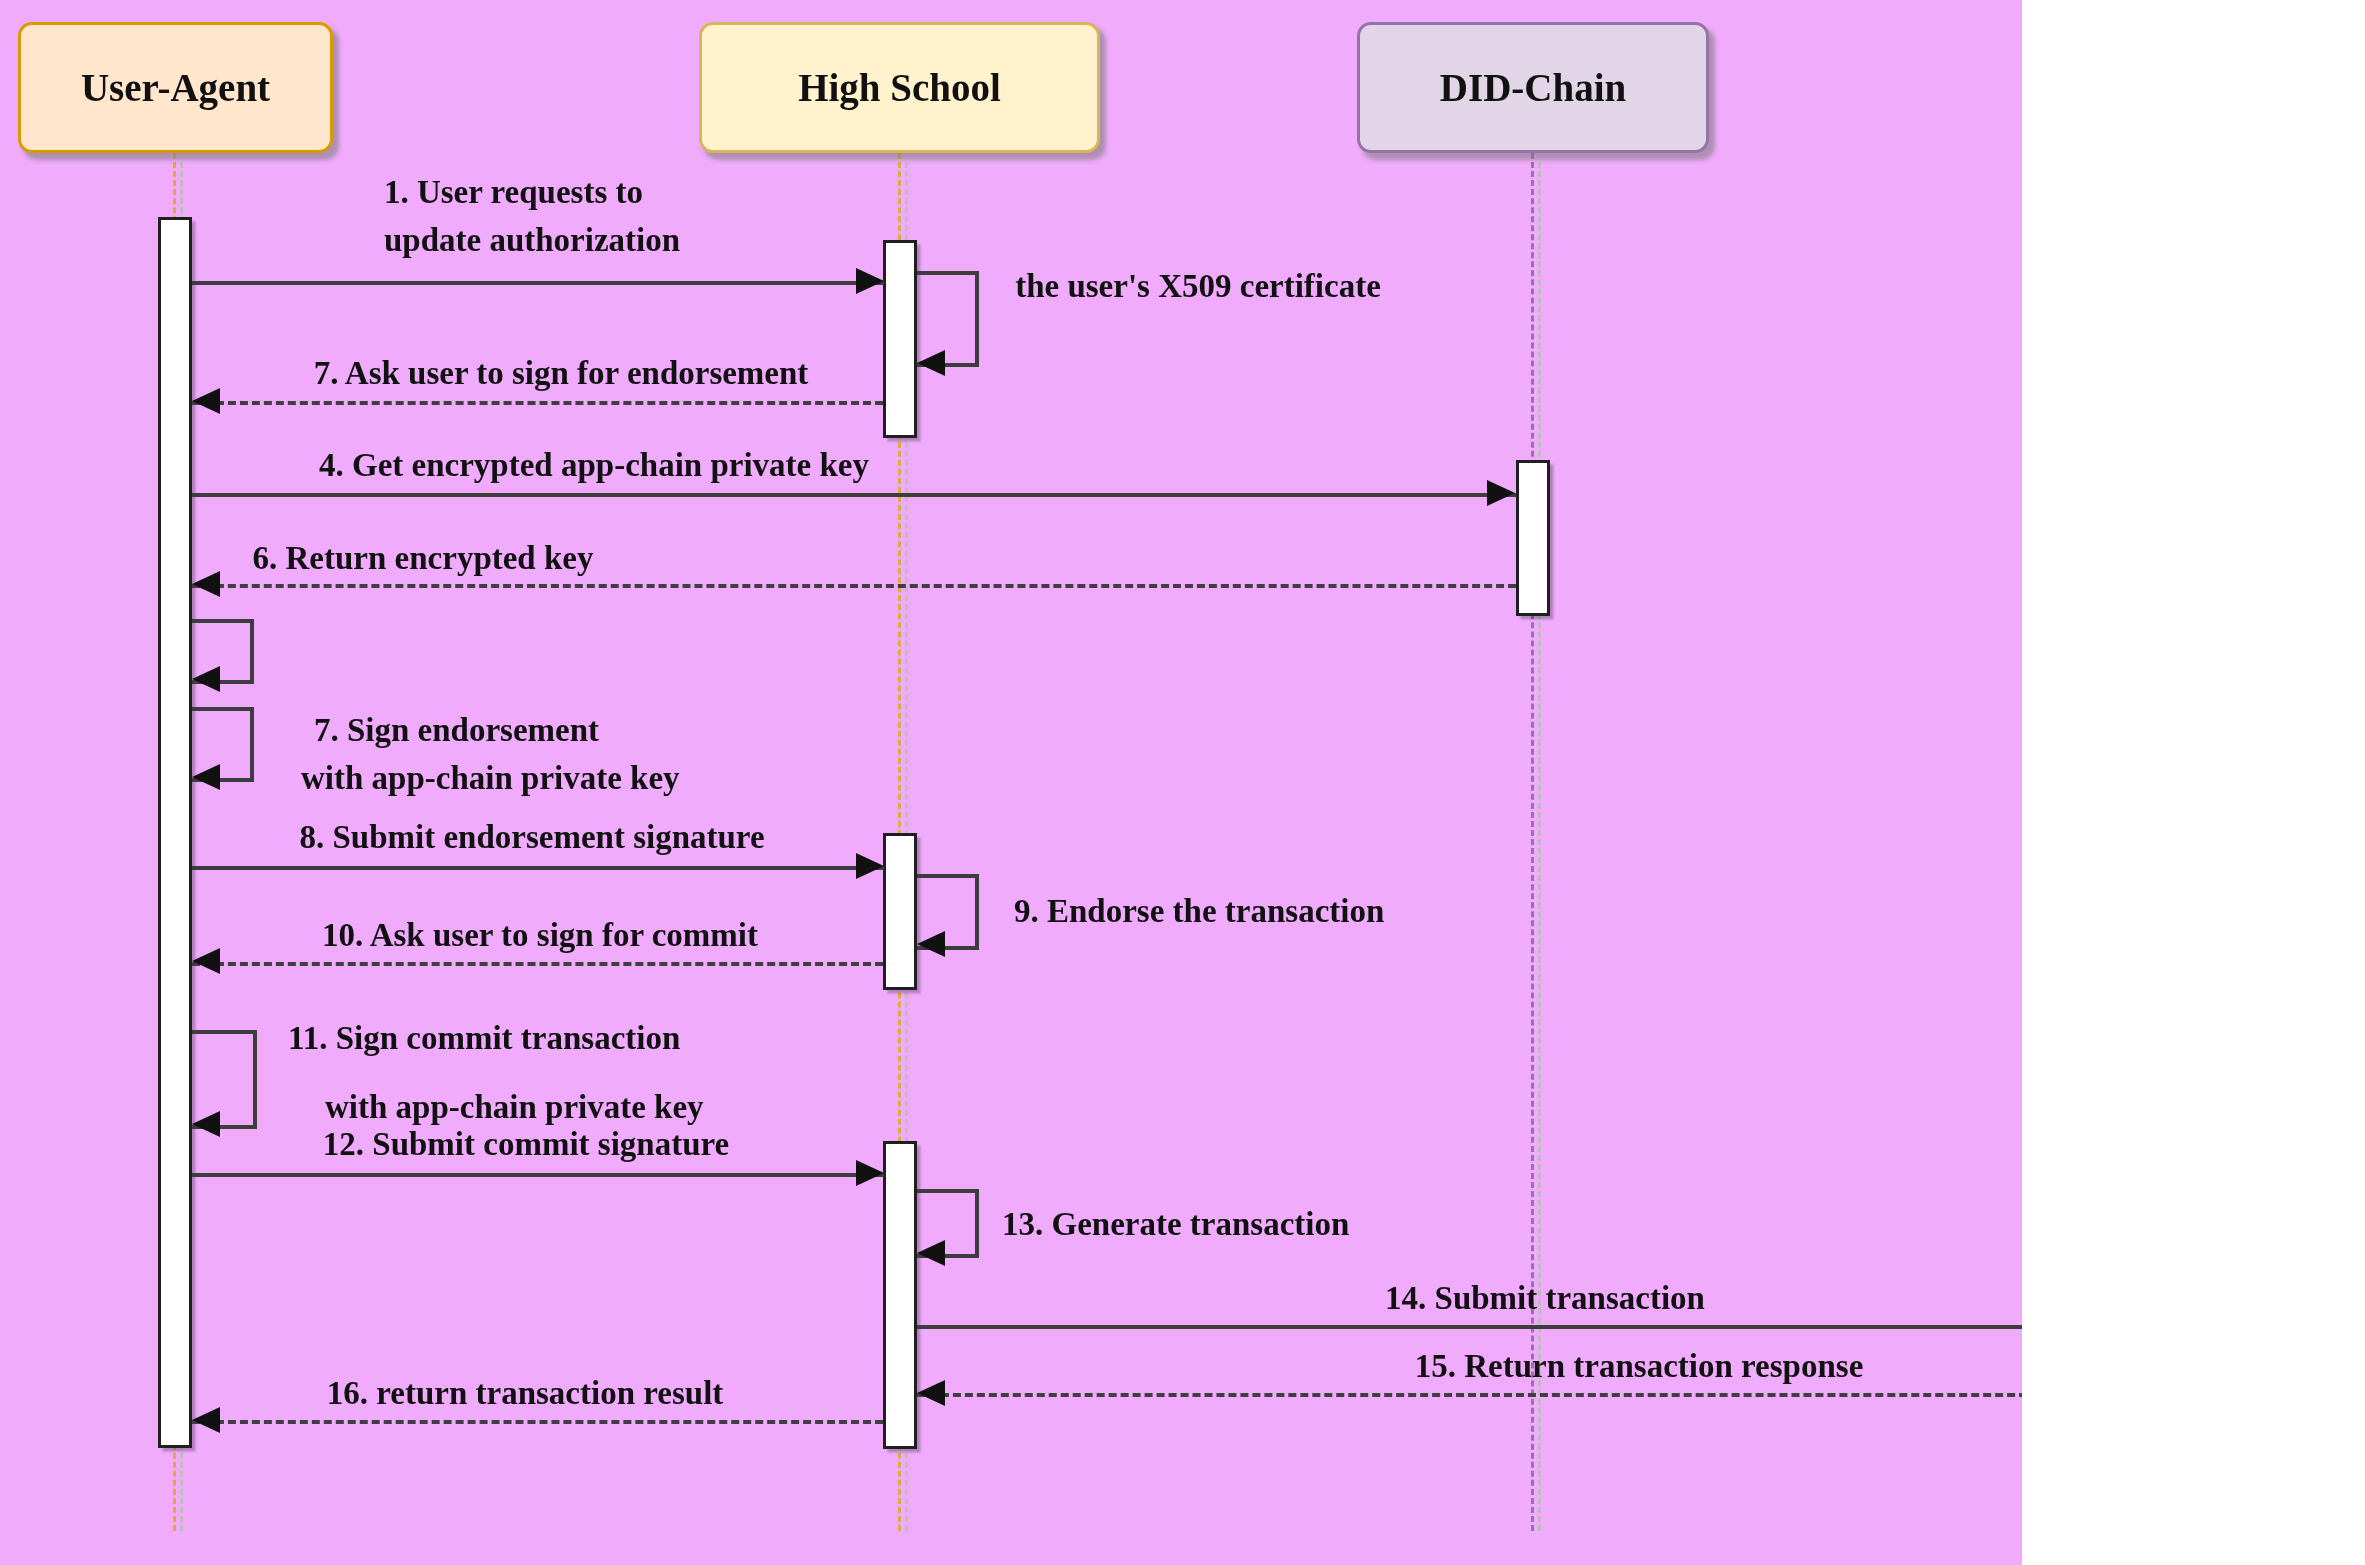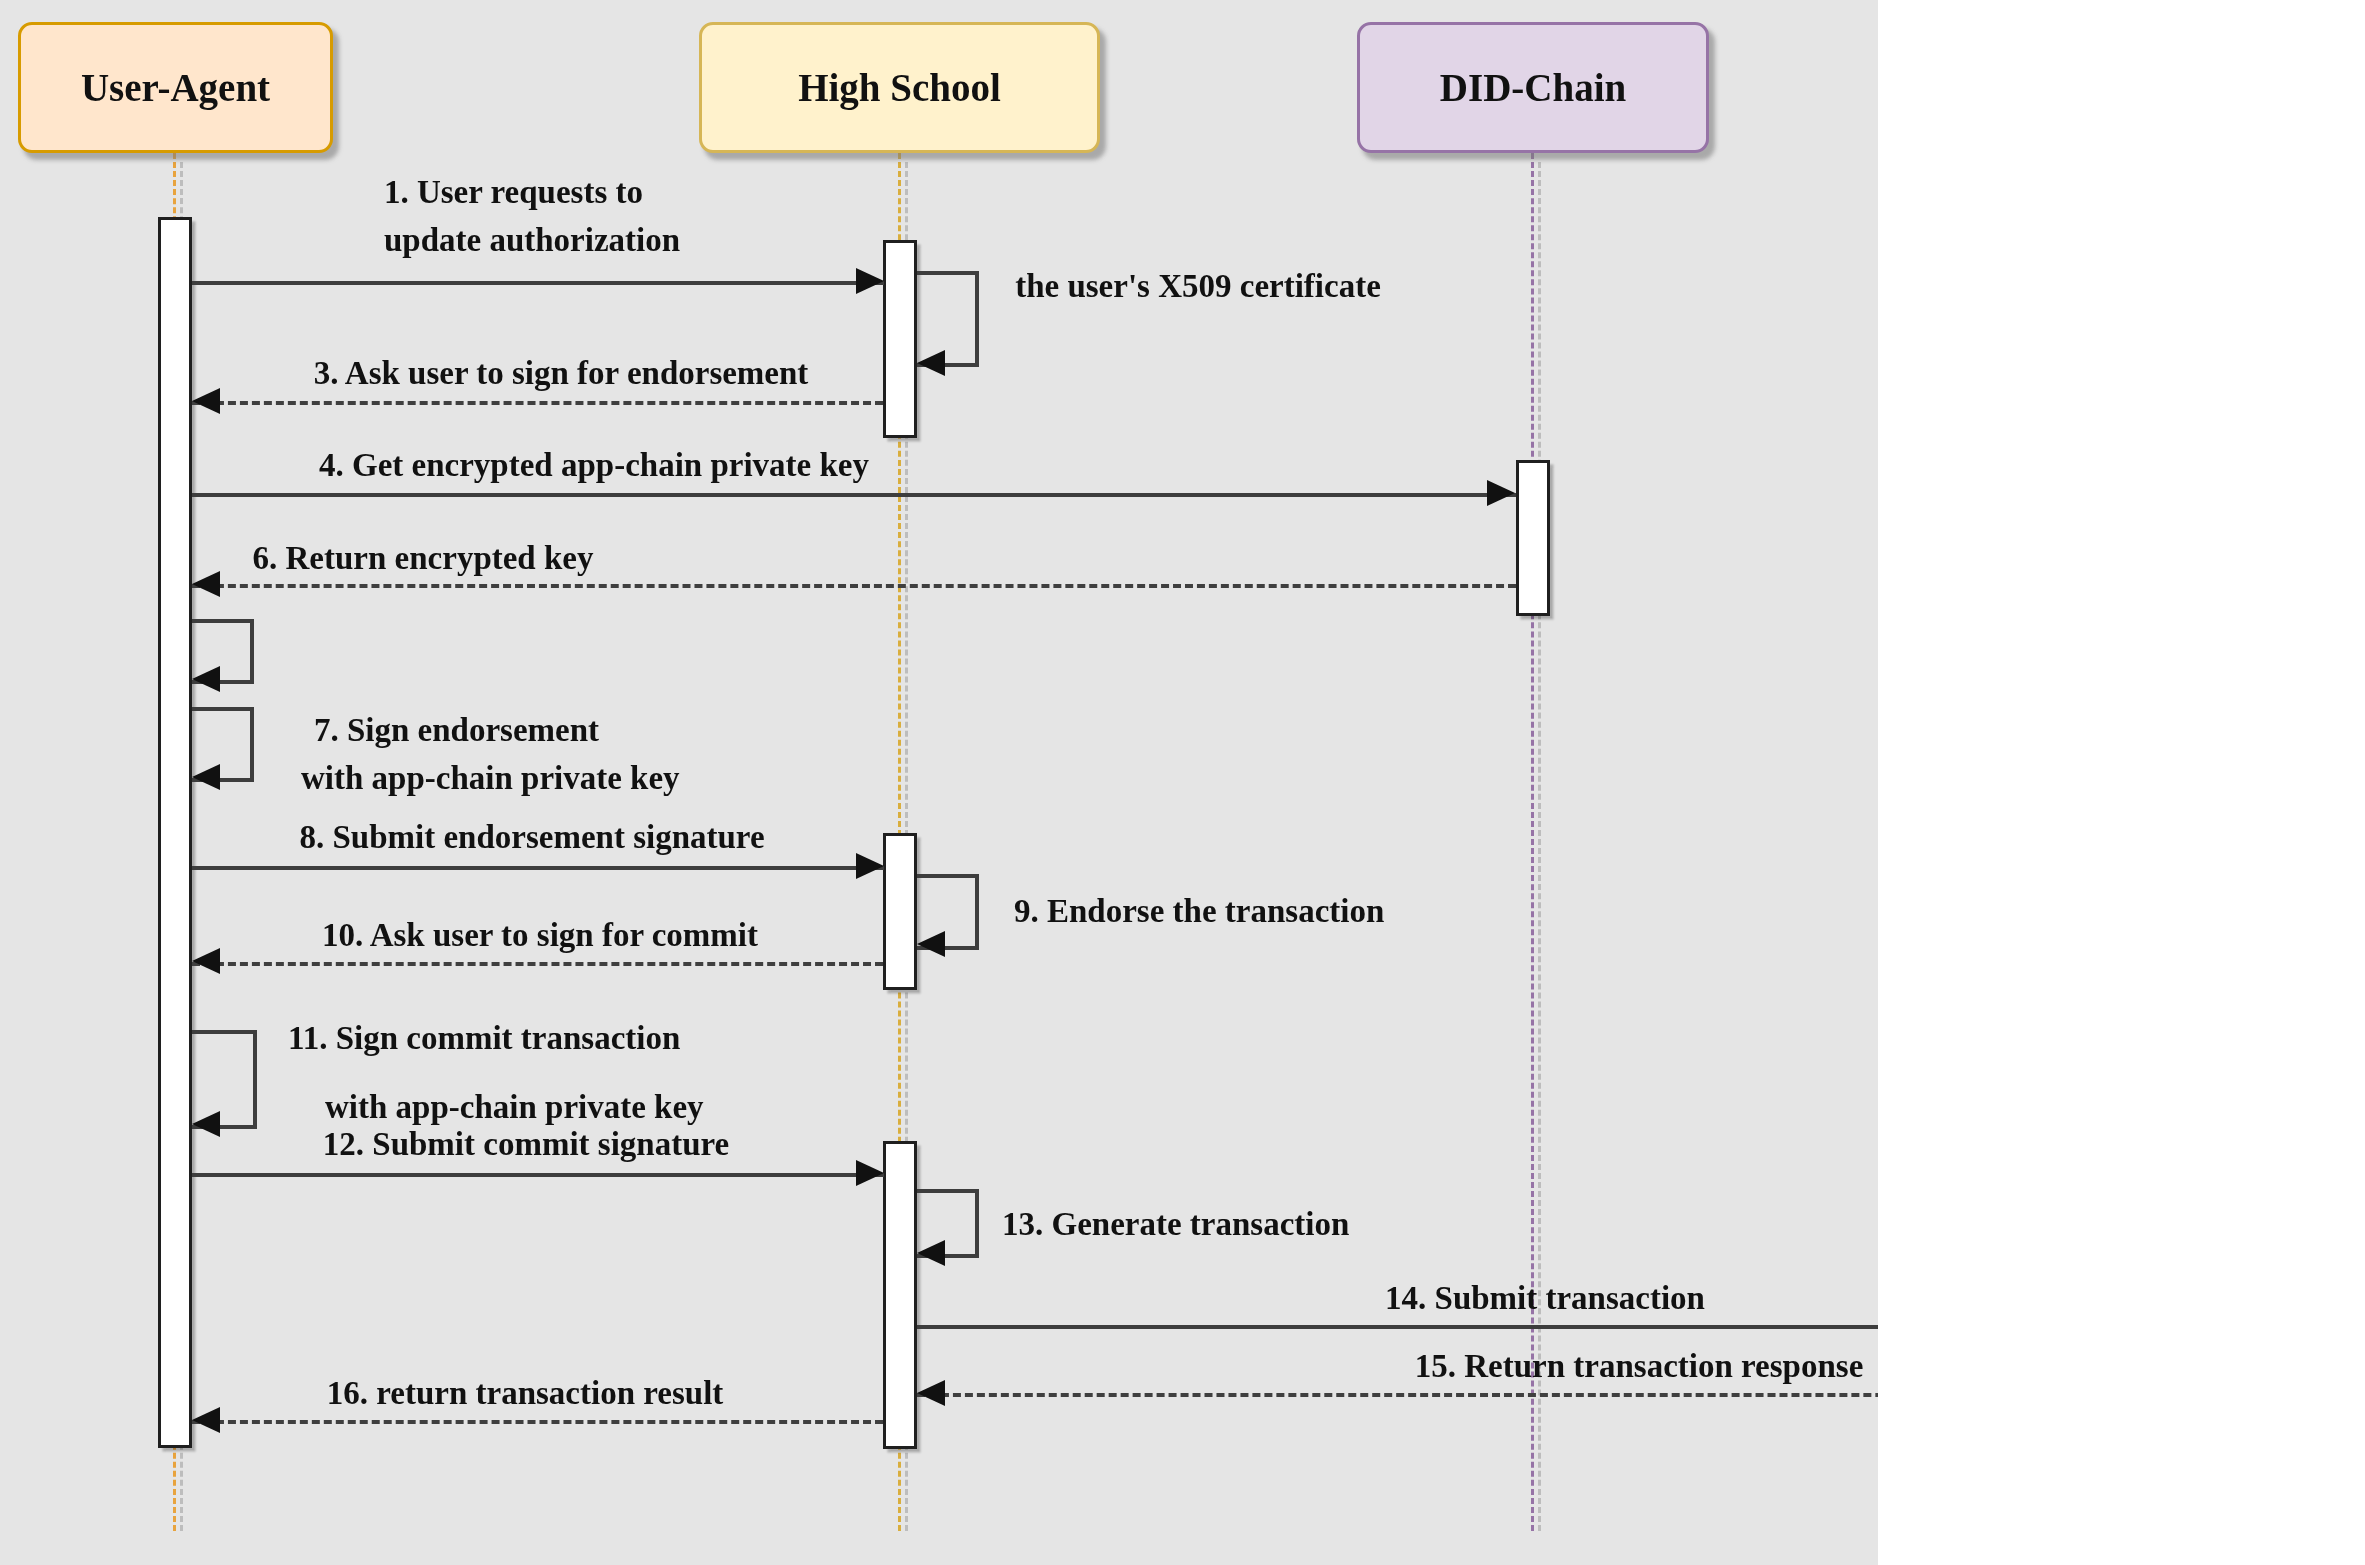--- a/index.html
+++ b/index.html
@@ -1,20 +1,20 @@
 <!DOCTYPE html>
 <html style="font-size:12.3px"><head>
 <meta charset="utf-8">
 <style>
   html,body{margin:0;padding:0;background:#ffffff;}
   #diagram{
     position:relative;
-    width:1878px;
+    width:2022px;
     height:1565px;
-    background:#e5e5e5;
+    background:#f0abfc;
     font-family:"Liberation Serif","DejaVu Serif",serif;
     font-weight:bold;
     color:#111;
     overflow:hidden;
   }
   
   .actor-box{
     position:absolute;
     top:21.6px;
     height:131px;
@@ -116,21 +116,21 @@
   </div>
   <div class="msg-line solid" style="left:192px;top:281px;width:692px"></div>
   <div class="head head-right" style="left:856px;top:268px"></div>
 
   <div class="loop" style="left:917px;top:271px;width:62px;height:96px"></div>
   <div class="head head-left" style="left:917px;top:350px"></div>
   <div class="lbl center" style="left:1198px;top:262px">
     <div>the user's X509 certificate</div>
   </div>
 
-  <div class="lbl center" style="left:561px;top:349px">3. Ask user to sign for endorsement</div>
+  <div class="lbl center" style="left:561px;top:349px">7. Ask user to sign for endorsement</div>
   <div class="msg-line dashed" style="left:192px;top:401px;width:691px"></div>
   <div class="head head-left" style="left:192px;top:388px"></div>
 
   <div class="lbl center" style="left:594px;top:441px">4. Get encrypted app-chain private key</div>
   <div class="msg-line solid" style="left:192px;top:493px;width:1324px"></div>
   <div class="head head-right" style="left:1487px;top:480px"></div>
 
   <div class="lbl center" style="left:423px;top:534px">6. Return encrypted key</div>
   <div class="msg-line dashed" style="left:192px;top:584px;width:1324px"></div>
   <div class="head head-left" style="left:192px;top:571px"></div>

